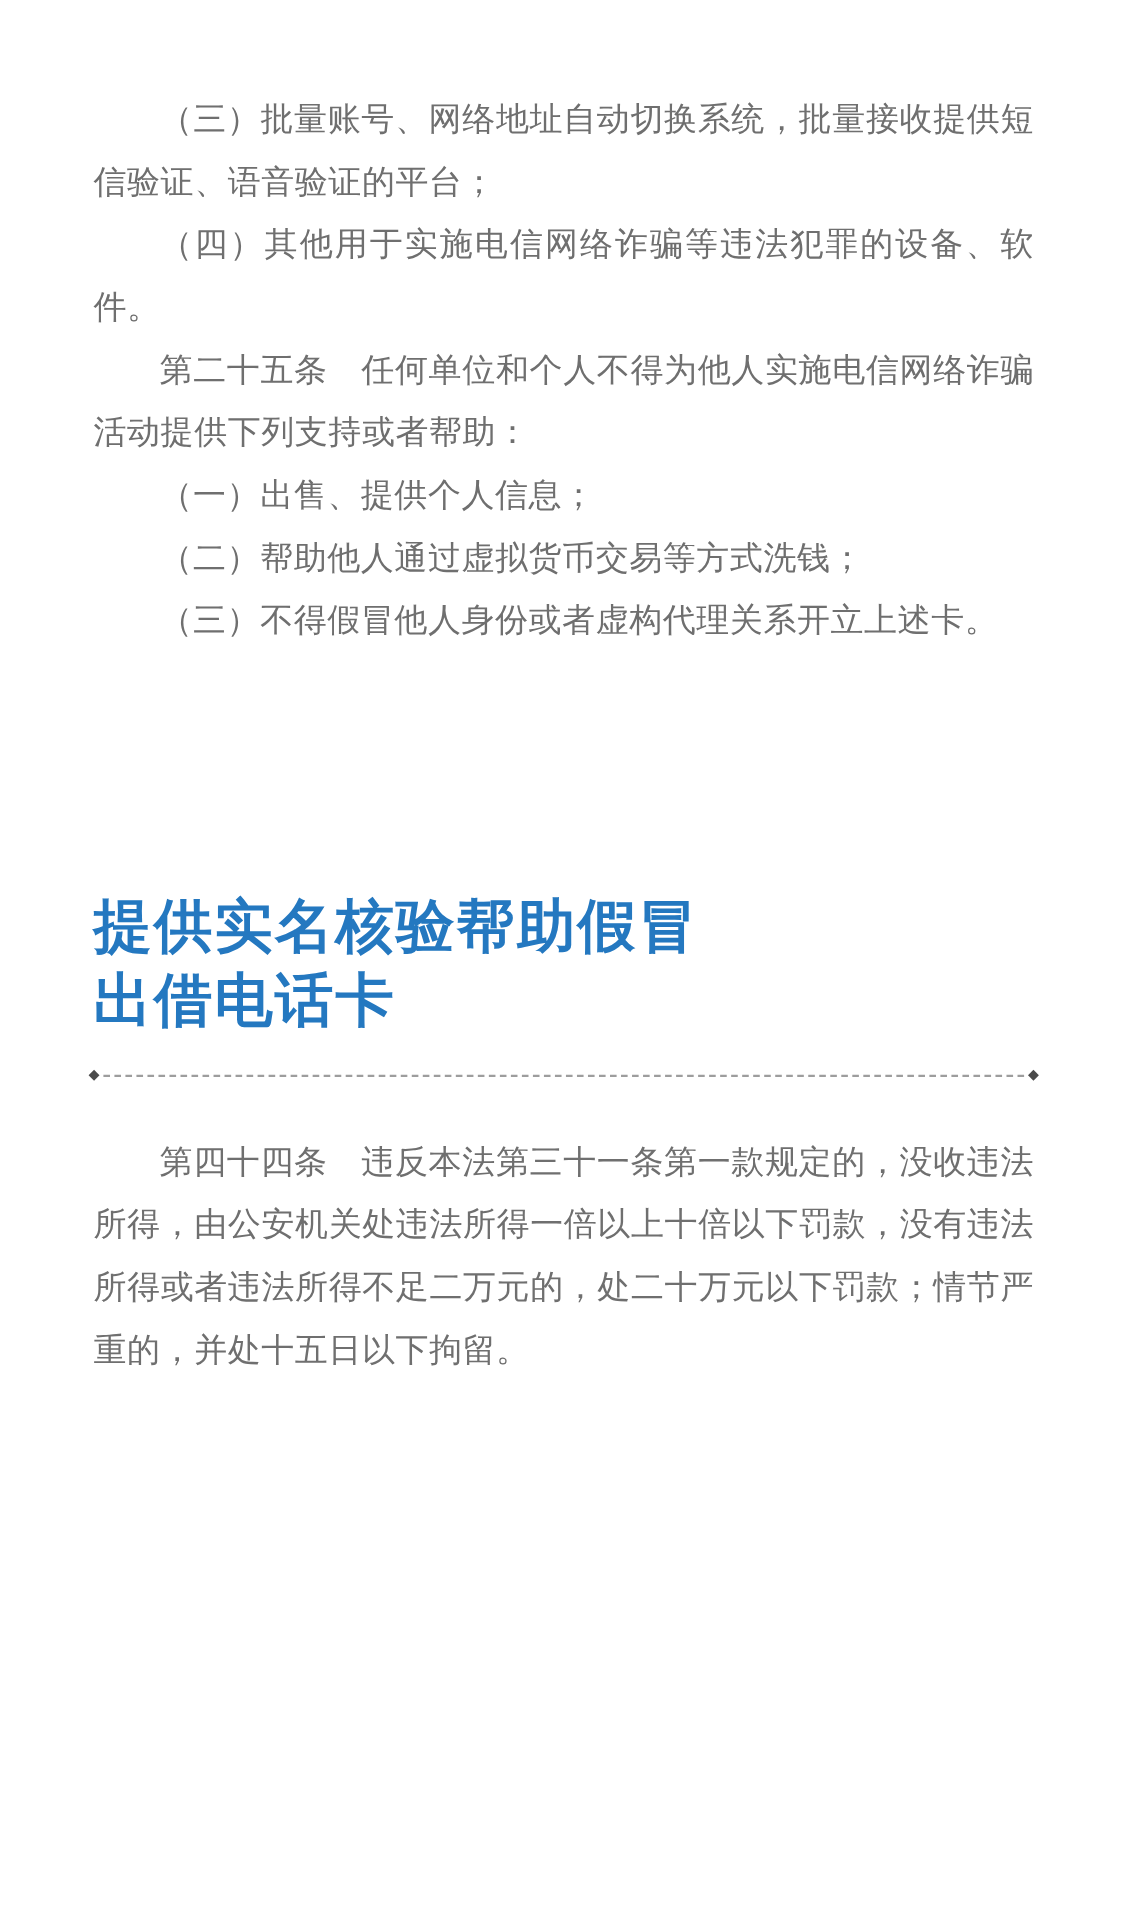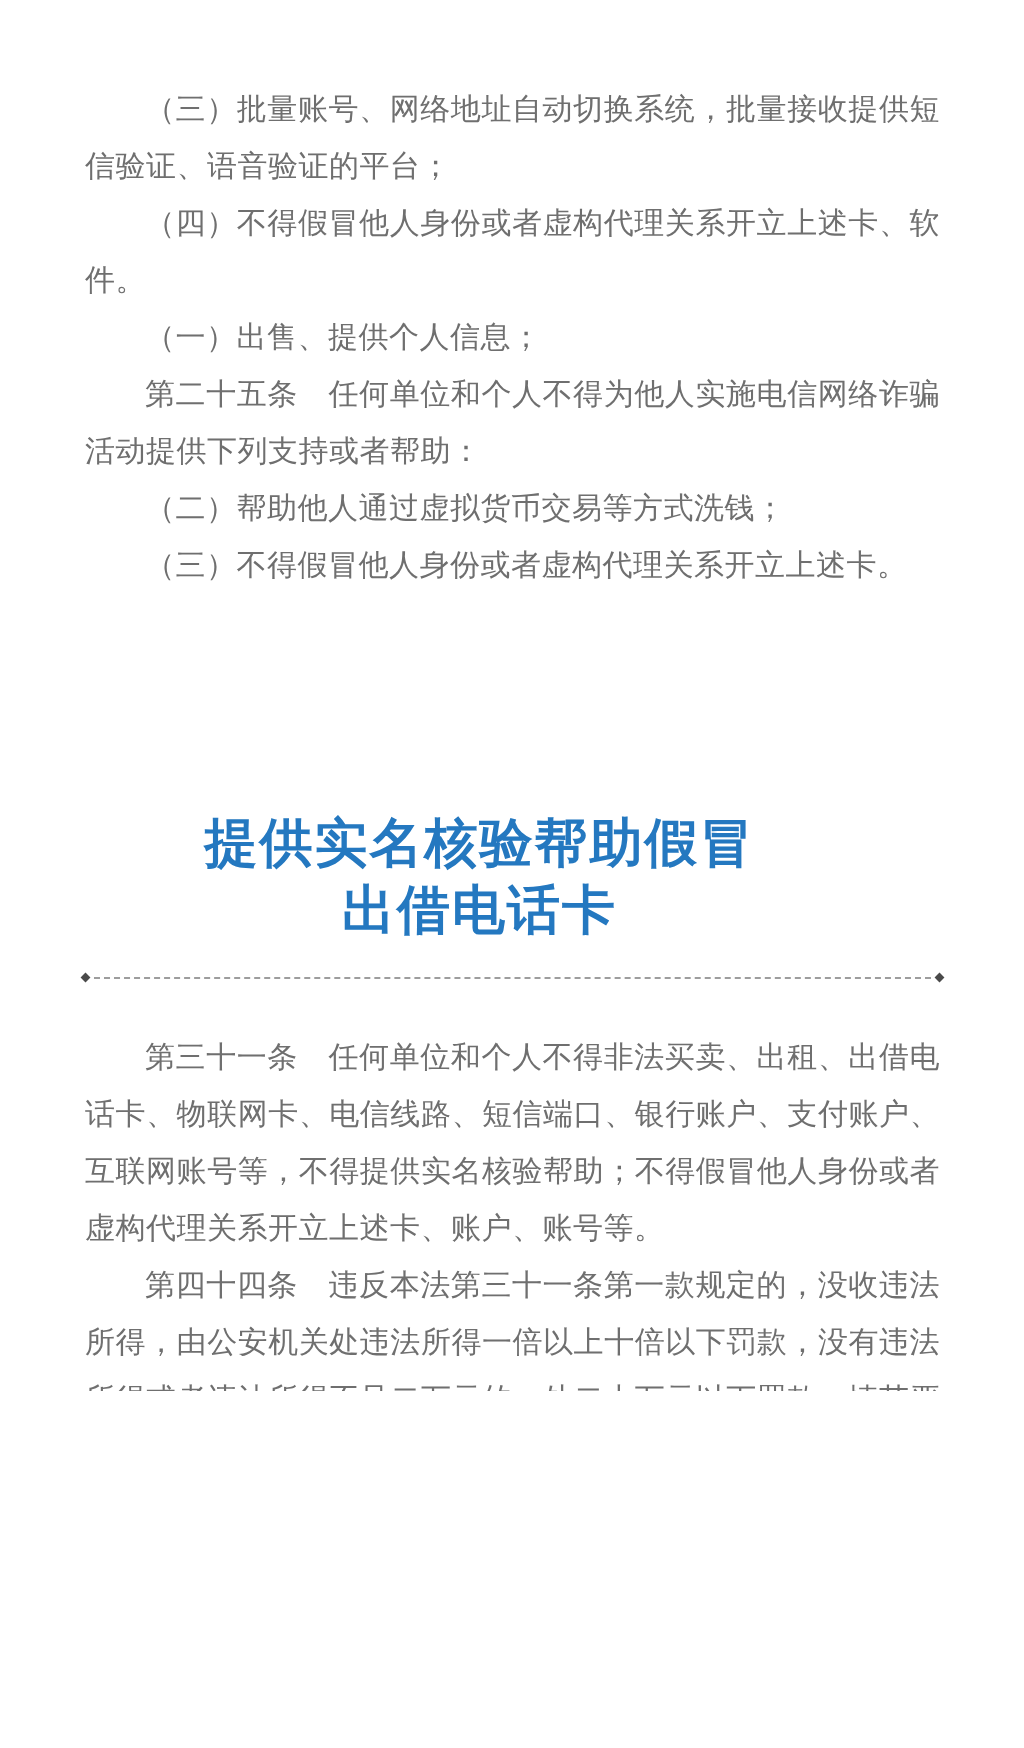--- a/index.html
+++ b/index.html
@@ -24,21 +24,21 @@
     color: #6f6f6f;
     text-align: justify;
     text-justify: inter-ideograph;
     text-indent: 2em;
     letter-spacing: 0.5px;
     word-break: break-all;
   }
   .section-heading {
     margin: 216px 0 0 0;
     padding-right: 66px;
-    text-align: center;
+    text-align: left;
     color: #2478c0;
     font-size: 53px;
     line-height: 67px;
     font-weight: 700;
     letter-spacing: 2px;
   }
   .section-heading .hl {
     display: block;
   }
   .divider {
@@ -72,40 +72,39 @@
     letter-spacing: 4px;
   }
 </style>
 </head>
 <body>
 
 <div class="page">
 
   <section class="text-block top">
     <p>（三）批量账号、网络地址自动切换系统，批量接收提供短信验证、语音验证的平台；</p>
-    <p>（四）不得假冒他人身份或者虚构代理关系开立上述卡、软件。</p>
+    <p>（四）其他用于实施电信网络诈骗等违法犯罪的设备、软件。</p>
+    <p>第二十五条　任何单位和个人不得为他人实施电信网络诈骗活动提供下列支持或者帮助：</p>
     <p>（一）出售、提供个人信息；</p>
-    <p>第二十五条　任何单位和个人不得为他人实施电信网络诈骗活动提供下列支持或者帮助：</p>
     <p>（二）帮助他人通过虚拟货币交易等方式洗钱；</p>
     <p>（三）不得假冒他人身份或者虚构代理关系开立上述卡。</p>
   </section>
 
   <h1 class="section-heading">
     <span class="hl">提供实名核验帮助假冒</span>
     <span class="hl">出借电话卡</span>
   </h1>
 
   <div class="divider">
     <span class="diamond"></span>
     <span class="dash-line"></span>
     <span class="diamond"></span>
   </div>
 
   <section class="text-block bottom">
-    <p>第三十一条　任何单位和个人不得非法买卖、出租、出借电话卡、物联网卡、电信线路、短信端口、银行账户、支付账户、互联网账号等，不得提供实名核验帮助；不得假冒他人身份或者虚构代理关系开立上述卡、账户、账号等。</p>
     <p>第四十四条　违反本法第三十一条第一款规定的，没收违法所得，由公安机关处违法所得一倍以上十倍以下罚款，没有违法所得或者违法所得不足二万元的，处二十万元以下罚款；情节严重的，并处十五日以下拘留。</p>
   </section>
 
   <footer class="page-footer">
     <span>– 45 –</span>
   </footer>
 
 </div>
 
 </body></html>

